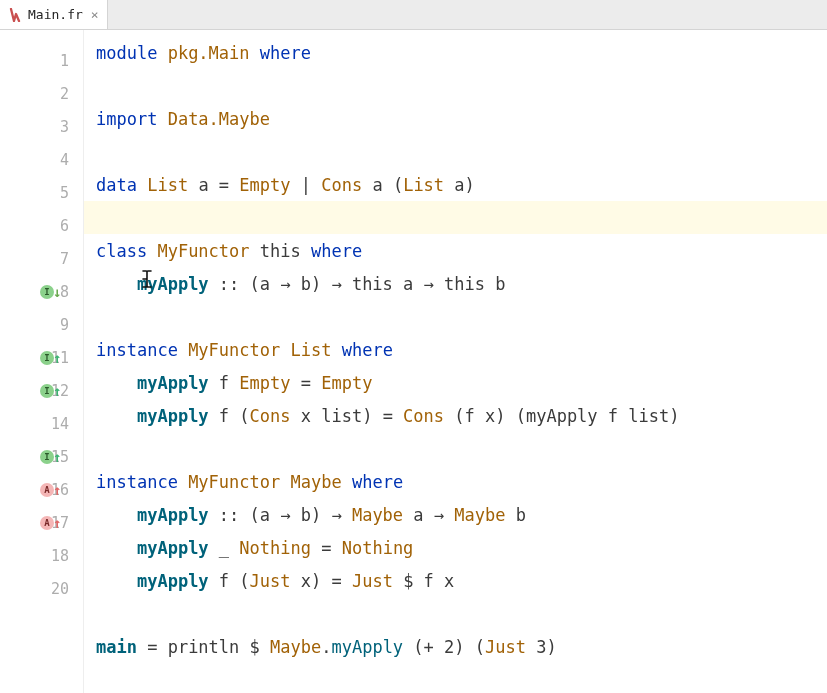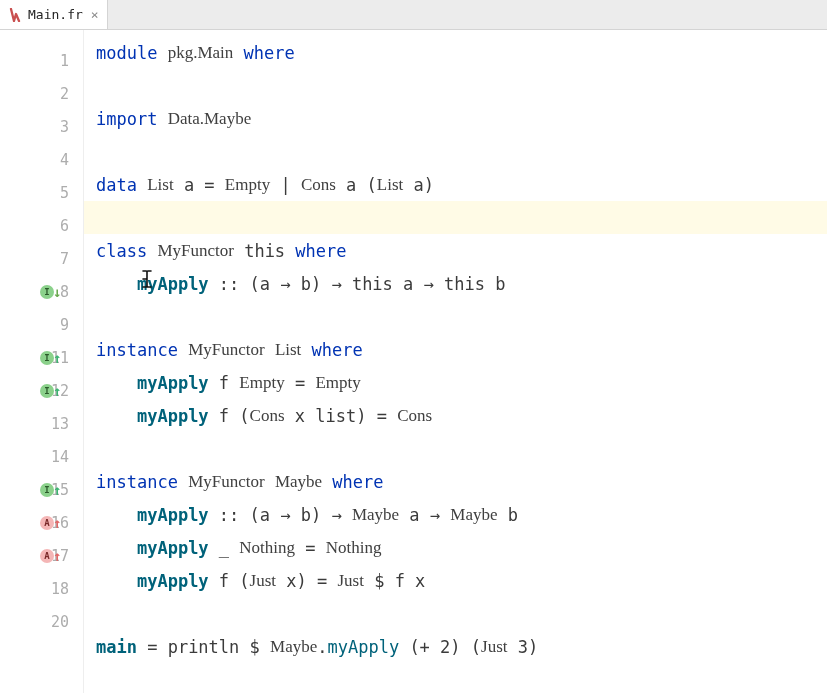--- a/index.html
+++ b/index.html
@@ -120,21 +120,21 @@
     white-space: pre;
   }
   .code-line.highlight {
     background: #fffbe6;
     margin-left: -12px;
     padding-left: 12px;
     width: calc(100% + 12px);
   }
   
   .kw    { color: #0033b3; }             
-  .ty    { color: #404040; font-family: Liberation Serif, serif; }             
+  .ty    { color: #a16207; }             
   .fn    { color: #00627a; font-weight: 600; } 
   .fn-nb { color: #00627a; }             
   .ident { color: #3b3b3b; }
   .cursor-icon {
     position: absolute;
     pointer-events: none;
   }
 </style>
 </head>
 <body>
@@ -192,23 +192,20 @@
         <span class="ln">11</span>
       </div>
       <div class="gutter-line">
         <span class="gutter-badge">
           <span class="badge-circle i-circle">I</span>
           <span class="badge-arrow-up green"></span>
         </span>
         <span class="ln">12</span>
       </div>
       <div class="gutter-line">
-        <span class="ln">13</span>
-      </div>
-      <div class="gutter-line">
         <span class="ln">14</span>
       </div>
       <div class="gutter-line">
         <span class="gutter-badge">
           <span class="badge-circle i-circle">I</span>
           <span class="badge-arrow-up green"></span>
         </span>
         <span class="ln">15</span>
       </div>
       <div class="gutter-line">
@@ -238,21 +235,21 @@
     <div class="code-line"></div>
     <div class="code-line"><span class="kw">import </span><span class="ty">Data.Maybe</span></div>
     <div class="code-line"></div>
     <div class="code-line"><span class="kw">data </span><span class="ty">List</span><span class="ident"> a = </span><span class="ty">Empty</span><span class="ident"> | </span><span class="ty">Cons</span><span class="ident"> a (</span><span class="ty">List</span><span class="ident"> a)</span></div>
     <div class="code-line highlight"></div>
     <div class="code-line"><span class="kw">class </span><span class="ty">MyFunctor</span><span class="ident"> this </span><span class="kw">where</span></div>
     <div class="code-line"><span>    </span><span class="fn">myApply</span><span class="ident"> :: (a → b) → this a → this b</span></div>
     <div class="code-line"></div>
     <div class="code-line"><span class="kw">instance </span><span class="ty">MyFunctor</span><span> </span><span class="ty">List</span><span> </span><span class="kw">where</span></div>
     <div class="code-line"><span>    </span><span class="fn">myApply</span><span class="ident"> f </span><span class="ty">Empty</span><span class="ident"> = </span><span class="ty">Empty</span></div>
-    <div class="code-line"><span>    </span><span class="fn">myApply</span><span class="ident"> f (</span><span class="ty">Cons</span><span class="ident"> x list) = </span><span class="ty">Cons</span></div>
+    <div class="code-line"><span>    </span><span class="fn">myApply</span><span class="ident"> f (</span><span class="ty">Cons</span><span class="ident"> x list) = </span><span class="ty">Cons</span><span class="ident"> (f x) (myApply f list)</span></div>
     <div class="code-line"></div>
     <div class="code-line"><span class="kw">instance </span><span class="ty">MyFunctor</span><span> </span><span class="ty">Maybe</span><span> </span><span class="kw">where</span></div>
     <div class="code-line"><span>    </span><span class="fn">myApply</span><span class="ident"> :: (a → b) → </span><span class="ty">Maybe</span><span class="ident"> a → </span><span class="ty">Maybe</span><span class="ident"> b</span></div>
     <div class="code-line"><span>    </span><span class="fn">myApply</span><span class="ident"> _ </span><span class="ty">Nothing</span><span class="ident"> = </span><span class="ty">Nothing</span></div>
     <div class="code-line"><span>    </span><span class="fn">myApply</span><span class="ident"> f (</span><span class="ty">Just</span><span class="ident"> x) = </span><span class="ty">Just</span><span class="ident"> $ f x</span></div>
     <div class="code-line"></div>
     <div class="code-line"><span class="fn">main</span><span class="ident"> = println $ </span><span class="ty">Maybe</span><span class="ident">.</span><span class="fn-nb">myApply</span><span class="ident"> (+ 2) (</span><span class="ty">Just</span><span class="ident"> 3)</span></div>
     <div class="code-line"></div>
 
     <svg class="cursor-icon" style="left:57px; top:239px;" width="12" height="20" viewBox="0 0 12 20">

